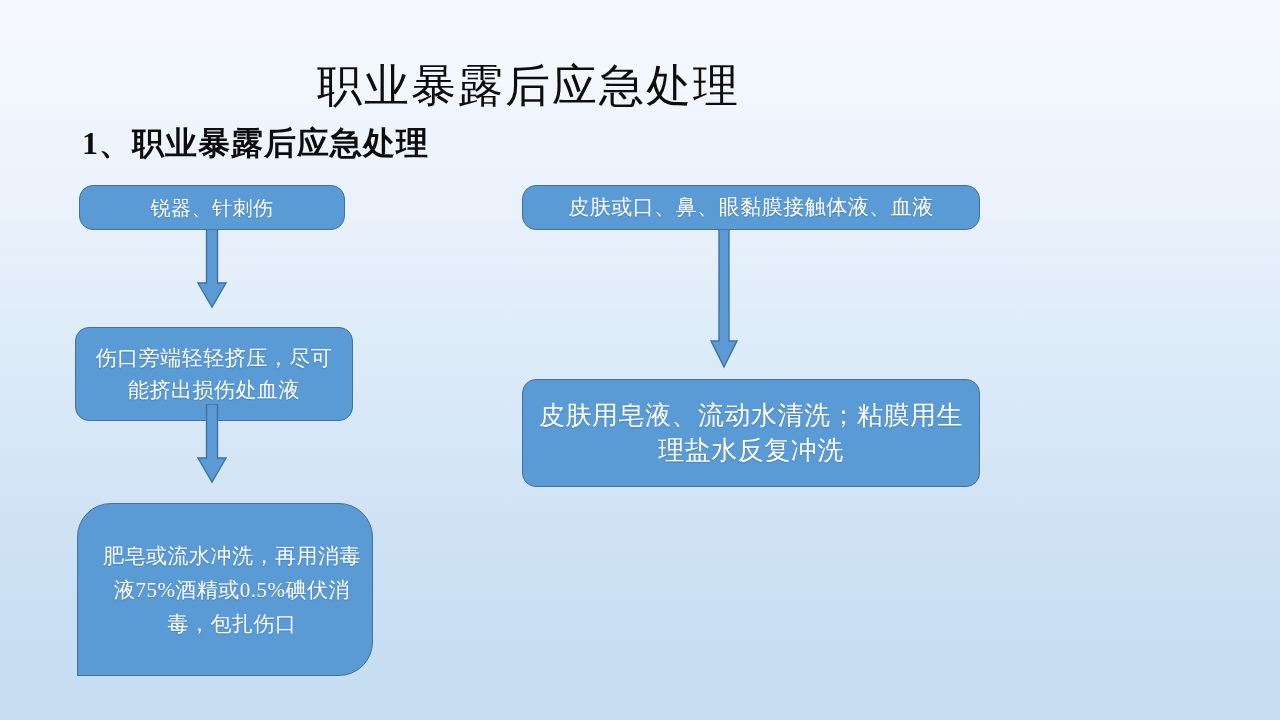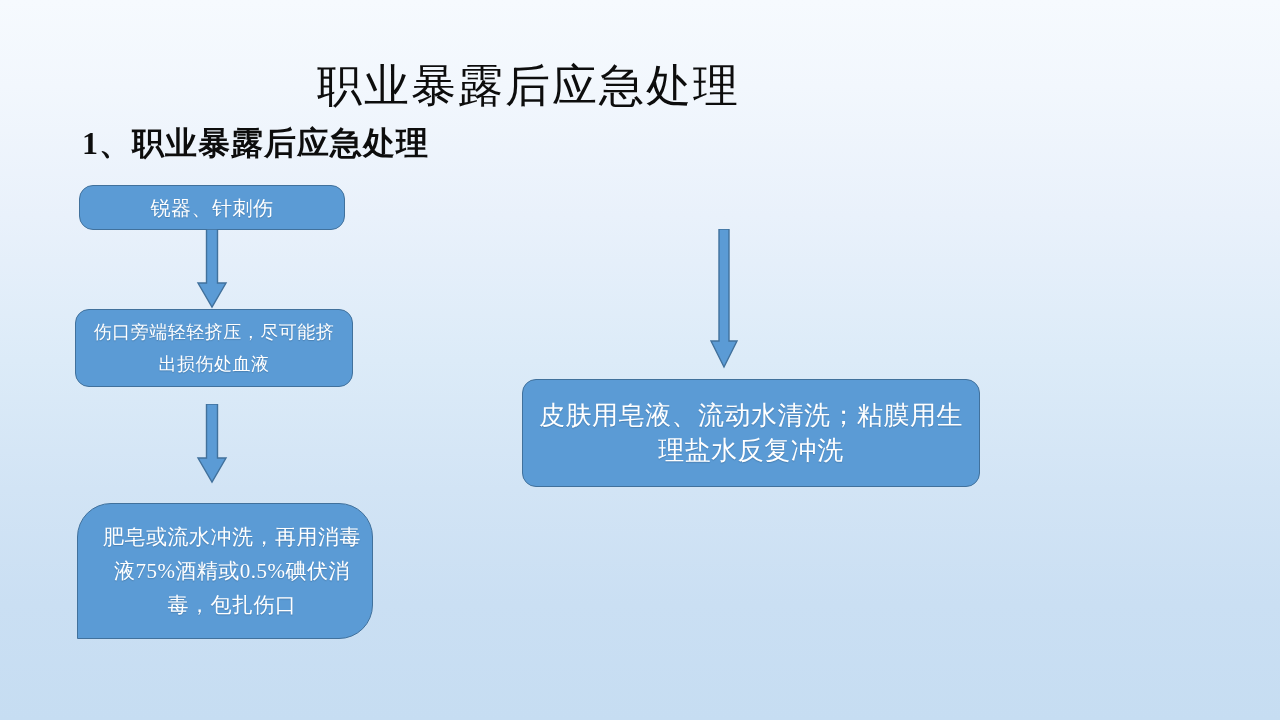--- a/index.html
+++ b/index.html
@@ -84,22 +84,22 @@
   
   .round-3 {
     border-top-left-radius: 34px;
     border-top-right-radius: 34px;
     border-bottom-right-radius: 34px;
     border-bottom-left-radius: 0px;
   }
 
   
   #node-sharps        { left: 79px;  top: 185px; width: 266px; height: 45px;  font-size: 20px; line-height: 28px; }
-  #node-squeeze       { left: 75px;  top: 309px; width: 278px; height: 78px;  font-size: 18px; line-height: 32px; }
-  #node-disinfect     { left: 77px;  top: 503px; width: 296px; height: 136px; font-size: 21px; line-height: 34px; padding-left: 14px; }
+  #node-squeeze       { left: 75px;  top: 327px; width: 278px; height: 94px;  font-size: 21px; line-height: 32px; }
+  #node-disinfect     { left: 77px;  top: 503px; width: 296px; height: 173px; font-size: 21px; line-height: 34px; padding-left: 14px; }
   #node-mucosa        { left: 522px; top: 185px; width: 458px; height: 45px;  font-size: 21px; line-height: 29px; }
   #node-rinse         { left: 522px; top: 379px; width: 458px; height: 108px; font-size: 26px; line-height: 35px; }
 
   
   .arrow {
     position: absolute;
     display: block;
   }
 
   #arrow-left-1  { left: 192px; top: 229px; width: 40px;  height: 80px; }
@@ -128,20 +128,23 @@
   </div>
 
   <svg class="arrow" id="arrow-left-2" viewBox="0 0 40 80" preserveAspectRatio="none">
     <polygon points="14.5,0 25.5,0 25.5,54 34,54 20,78 6,54 14.5,54" fill="#5b9bd5" stroke="#41719c" stroke-width="1.4" stroke-linejoin="miter"></polygon>
   </svg>
 
   <div class="node round-3" id="node-disinfect">
     <span class="node-text">肥皂或流水冲洗，再用消毒液75%酒精或0.5%碘伏消毒，包扎伤口</span>
   </div>
 
+  <div class="node rounded" id="node-mucosa">
+    <span class="node-text">皮肤或口、鼻、眼黏膜接触体液、血液</span>
+  </div>
 
   <svg class="arrow" id="arrow-right-1" viewBox="0 0 40 140" preserveAspectRatio="none">
     <polygon points="15,0 25,0 25,112 33,112 20,138 7,112 15,112" fill="#5b9bd5" stroke="#41719c" stroke-width="1.4" stroke-linejoin="miter"></polygon>
   </svg>
 
   <div class="node rounded" id="node-rinse">
     <span class="node-text">皮肤用皂液、流动水清洗；粘膜用生理盐水反复冲洗</span>
   </div>
 
 </div>

